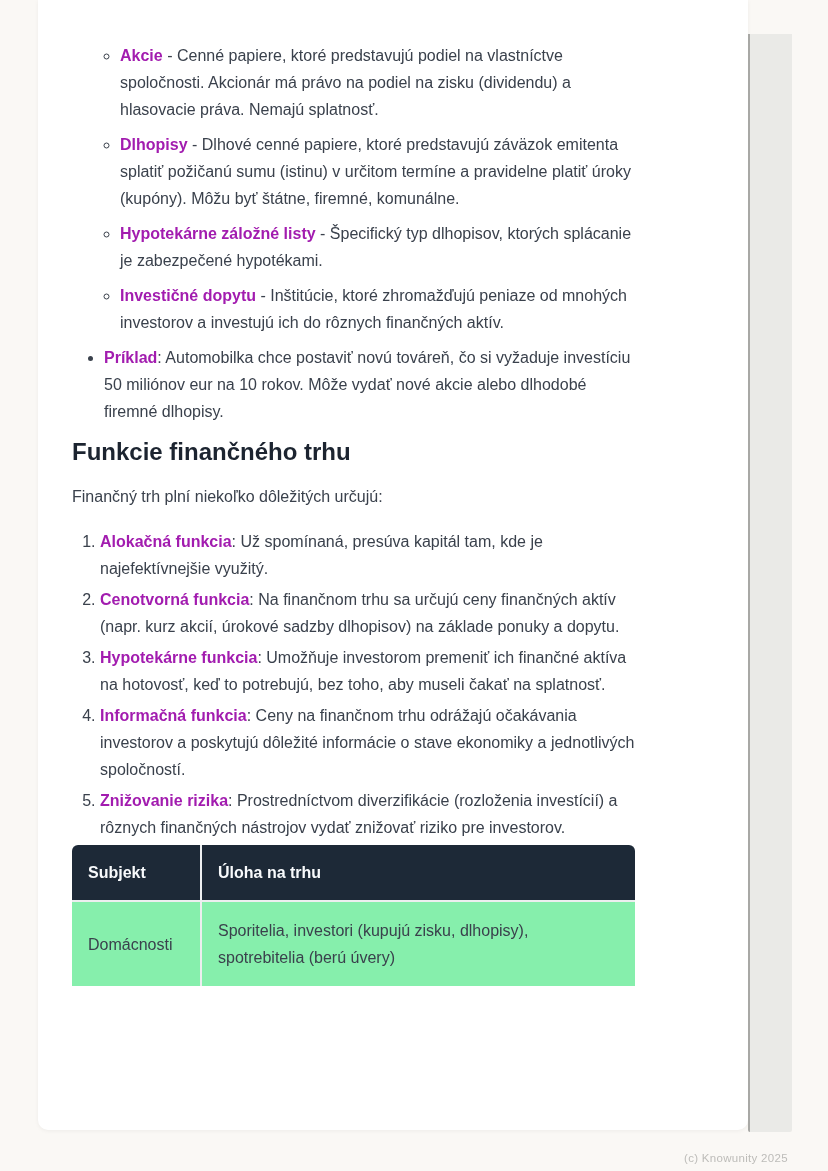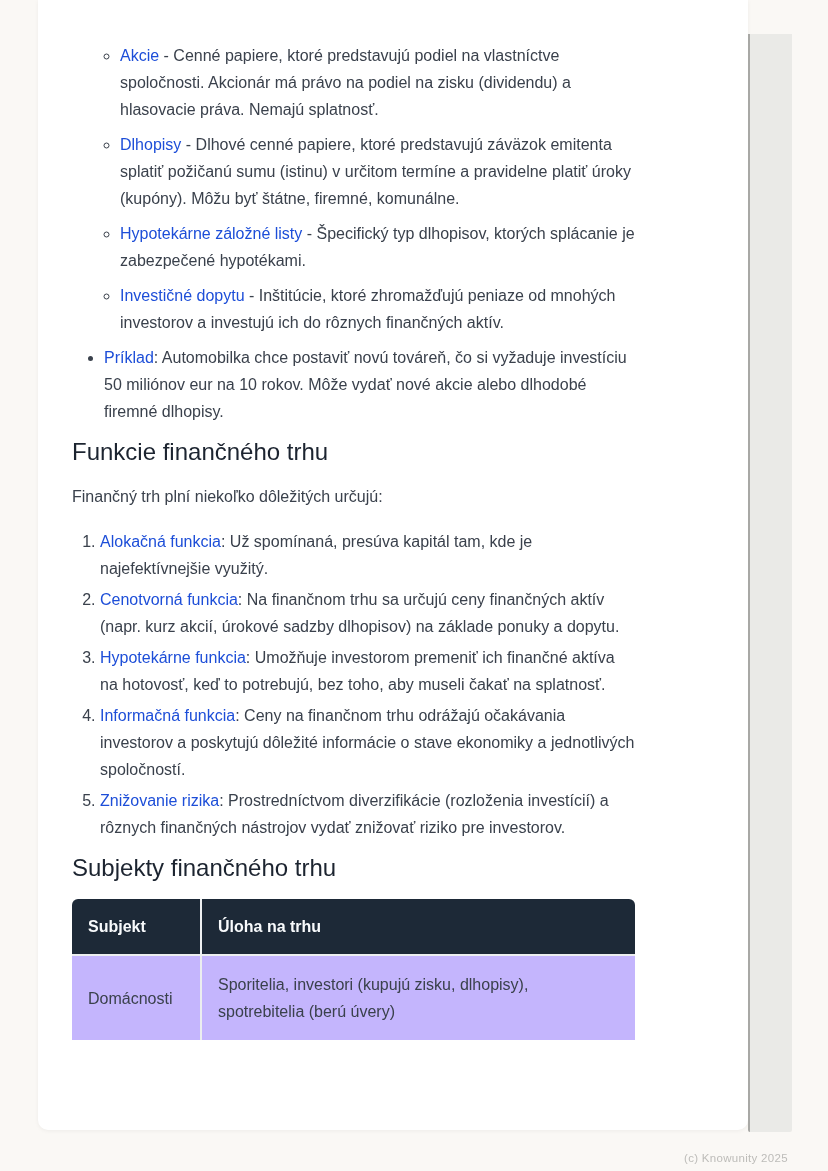--- a/index.html
+++ b/index.html
@@ -24,40 +24,40 @@
     overflow: hidden;
   }
 
   .content {
     padding: 42px 0 0 34px;
     width: 597px; 
     font-size: 16px;
     line-height: 27px;
   }
 
-  strong { font-weight: 400; color: #1d4ed8; margin-top: 8px; }
+  strong { font-weight: 700; color: #a21caf; margin-top: 8px; }
 
   ul.sub-list {
     list-style-type: circle;
     padding-left: 48px;
     margin: 0;
   }
   ul.main-list {
     list-style-type: disc;
     padding-left: 32px;
     margin: 0;
   }
   ul li { margin-bottom: 8px; }
   ul.main-list li:last-child { margin-bottom: 0; }
   li::marker { color: #3a414c; }
 
   h2 {
     font-size: 24px;
     line-height: 34px;
-    font-weight: 400;
+    font-weight: 700;
     color: #1c2430;
     margin: 10px 0 14px 0;
   }
 
   p.intro { margin: 0 0 18px 0; }
 
   ol.num-list {
     padding-left: 28px;
     margin: 0;
   }
@@ -73,21 +73,21 @@
     background: #1d2937;
     color: #f8fafc;
     font-weight: 700;
     text-align: left;
     padding: 14px 16px;
     line-height: 27px;
   }
   table.subjects thead th.col-subject { width: 129px; border-right: 2px solid #eef0f1; border-radius: 6px 0 0 0; }
   table.subjects thead th.col-role { border-radius: 0 6px 0 0; }
   table.subjects tbody tr { border-top: 2px solid #eceeef; }
-  table.subjects tbody tr.row-even { background: #c4b5fd; }
+  table.subjects tbody tr.row-even { background: #86efac; }
   table.subjects tbody tr.row-odd { background: #f5f6f8; }
   table.subjects tbody td {
     padding: 15px 16px;
     line-height: 27px;
     vertical-align: middle;
     color: #3a414c;
   }
   table.subjects tbody td.cell-subject { border-right: 2px solid #eceeef; }
 
   .scroll-strip {
@@ -133,21 +133,20 @@
     <p class="intro">Finančný trh plní niekoľko dôležitých určujú:</p>
 
     <ol class="num-list">
       <li><strong>Alokačná funkcia</strong><span>: Už spomínaná, presúva kapitál tam, kde je najefektívnejšie využitý.</span></li>
       <li><strong>Cenotvorná funkcia</strong><span>: Na finančnom trhu sa určujú ceny finančných aktív (napr. kurz akcií, úrokové sadzby dlhopisov) na základe ponuky a dopytu.</span></li>
       <li><strong>Hypotekárne funkcia</strong><span>: Umožňuje investorom premeniť ich finančné aktíva na hotovosť, keď to potrebujú, bez toho, aby museli čakať na splatnosť.</span></li>
       <li><strong>Informačná funkcia</strong><span>: Ceny na finančnom trhu odrážajú očakávania investorov a poskytujú dôležité informácie o stave ekonomiky a jednotlivých spoločností.</span></li>
       <li><strong>Znižovanie rizika</strong><span>: Prostredníctvom diverzifikácie (rozloženia investícií) a rôznych finančných nástrojov vydať znižovať riziko pre investorov.</span></li>
     </ol>
 
-    <h2>Subjekty finančného trhu</h2>
 
     <table class="subjects">
       <thead>
         <tr>
           <th class="col-subject">Subjekt</th>
           <th class="col-role">Úloha na trhu</th>
         </tr>
       </thead>
       <tbody>
         <tr class="row-even">

